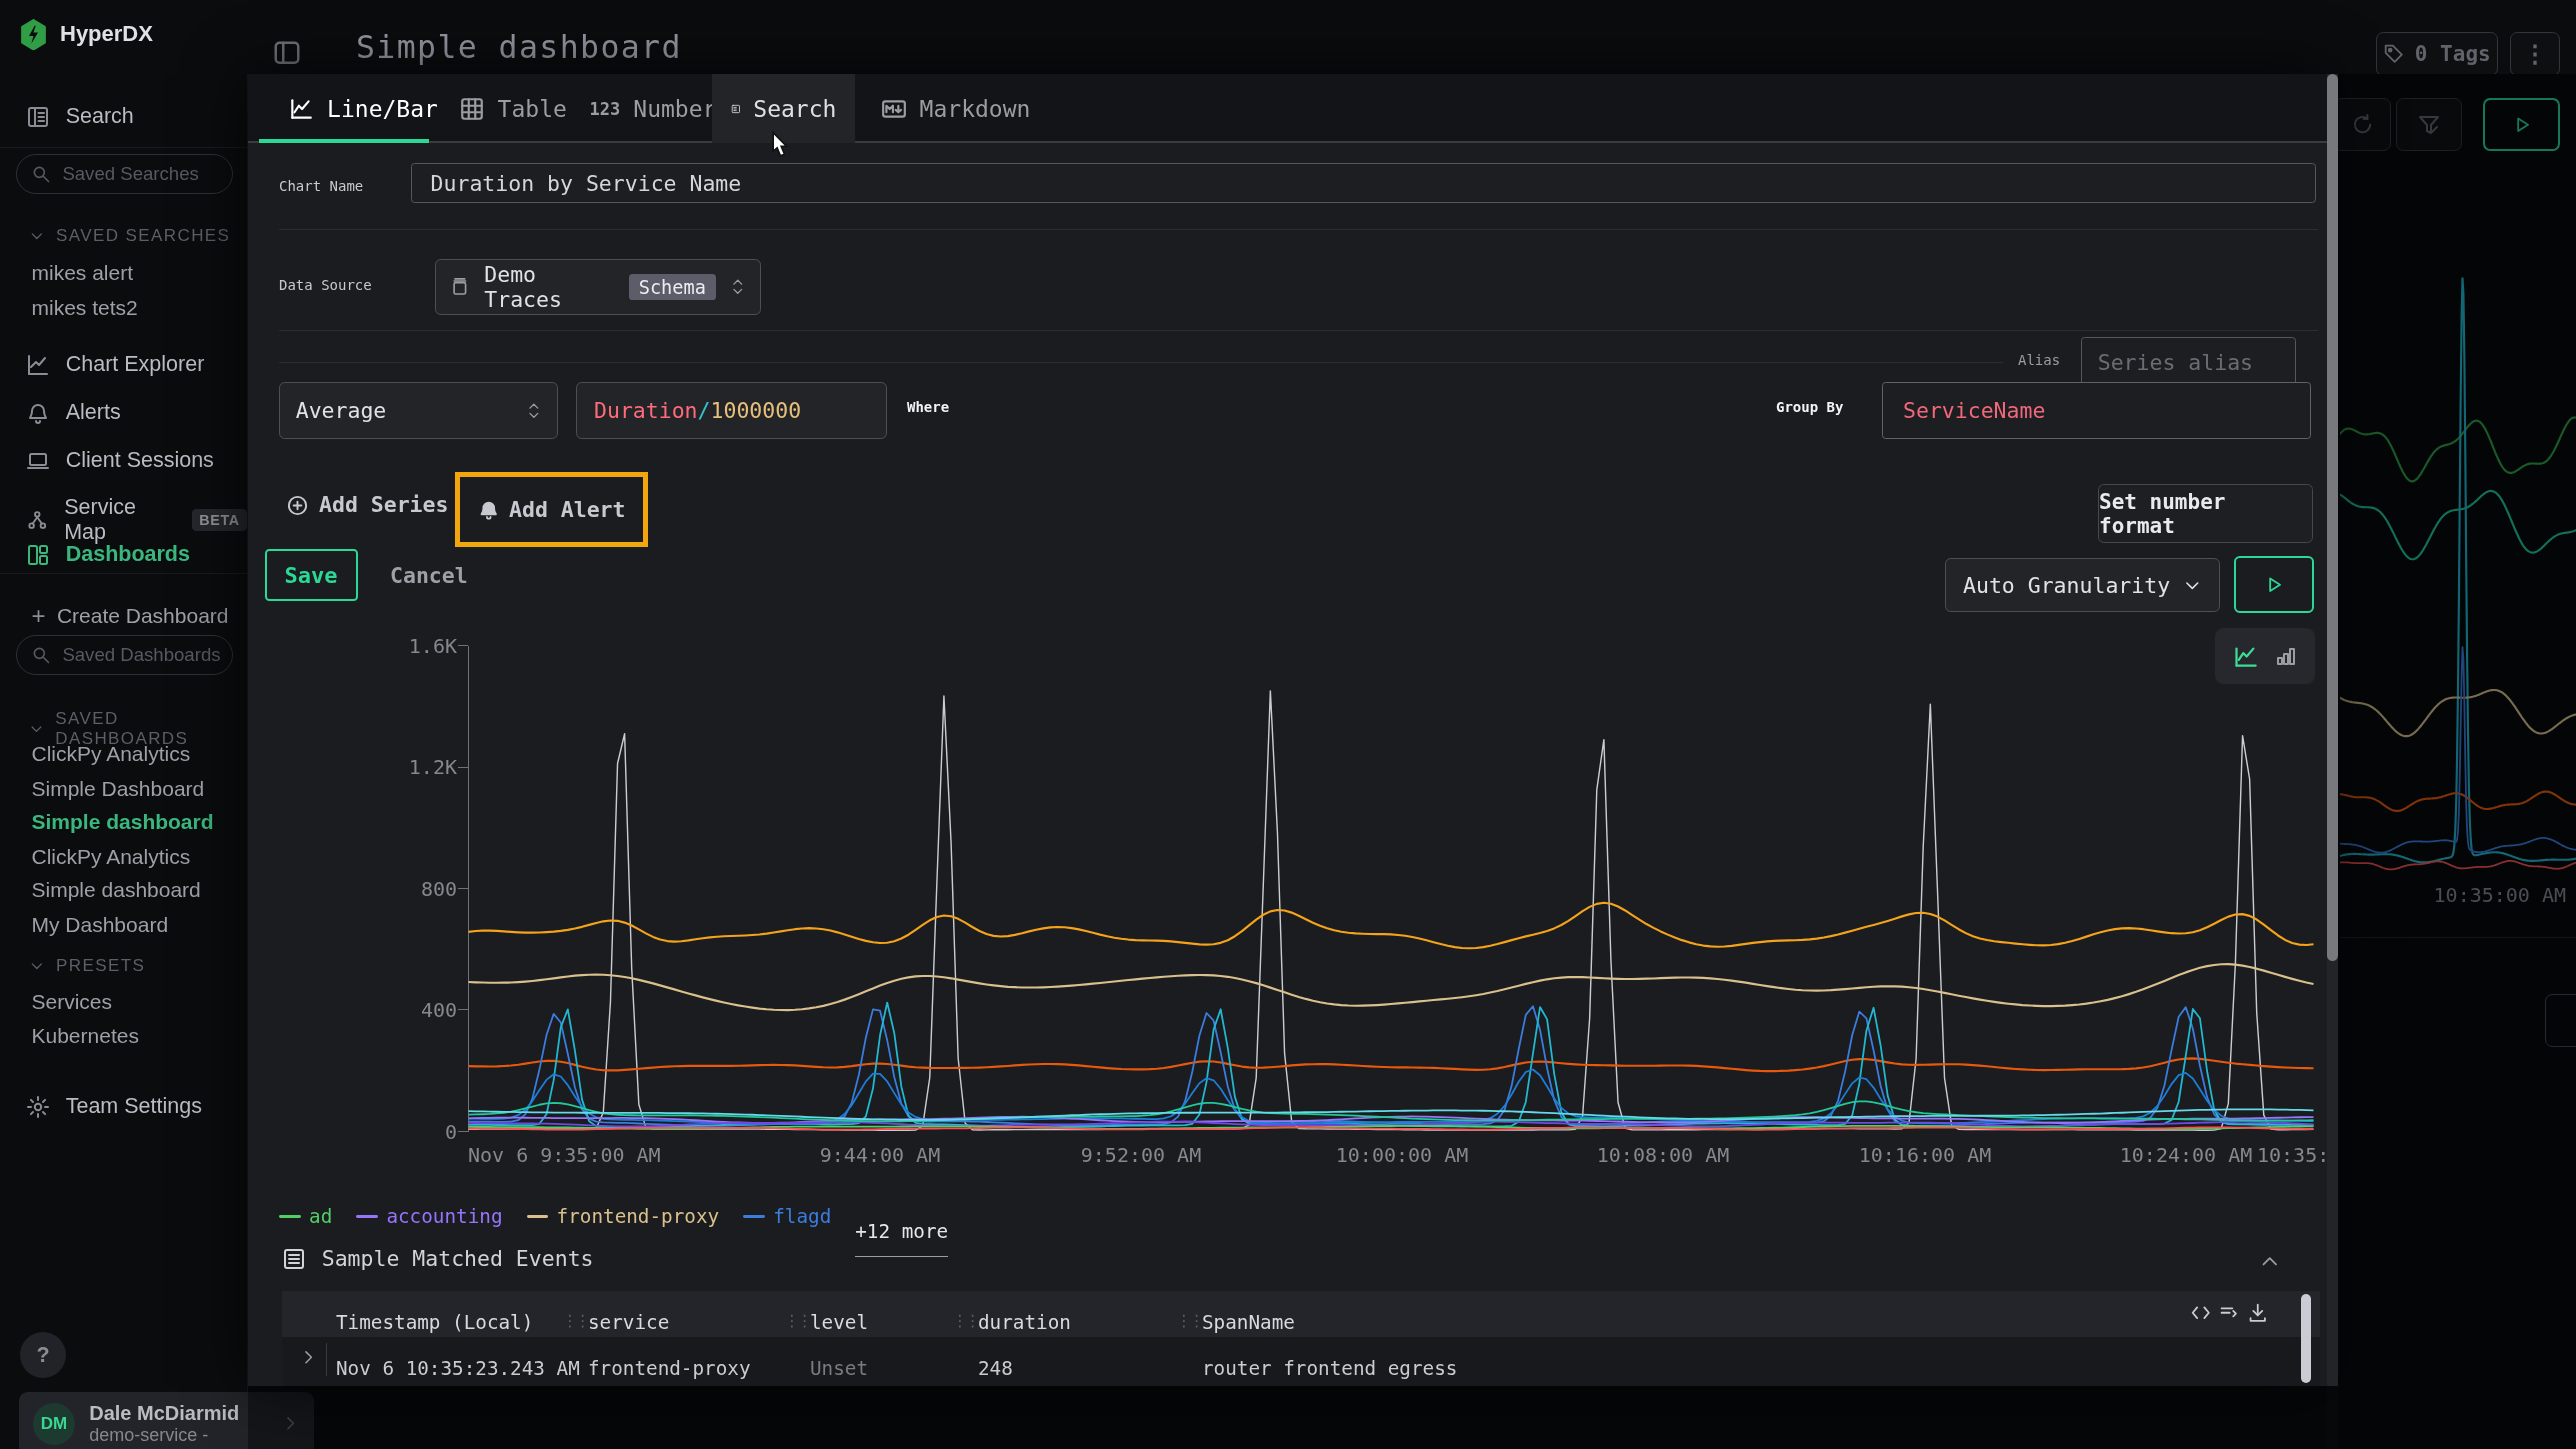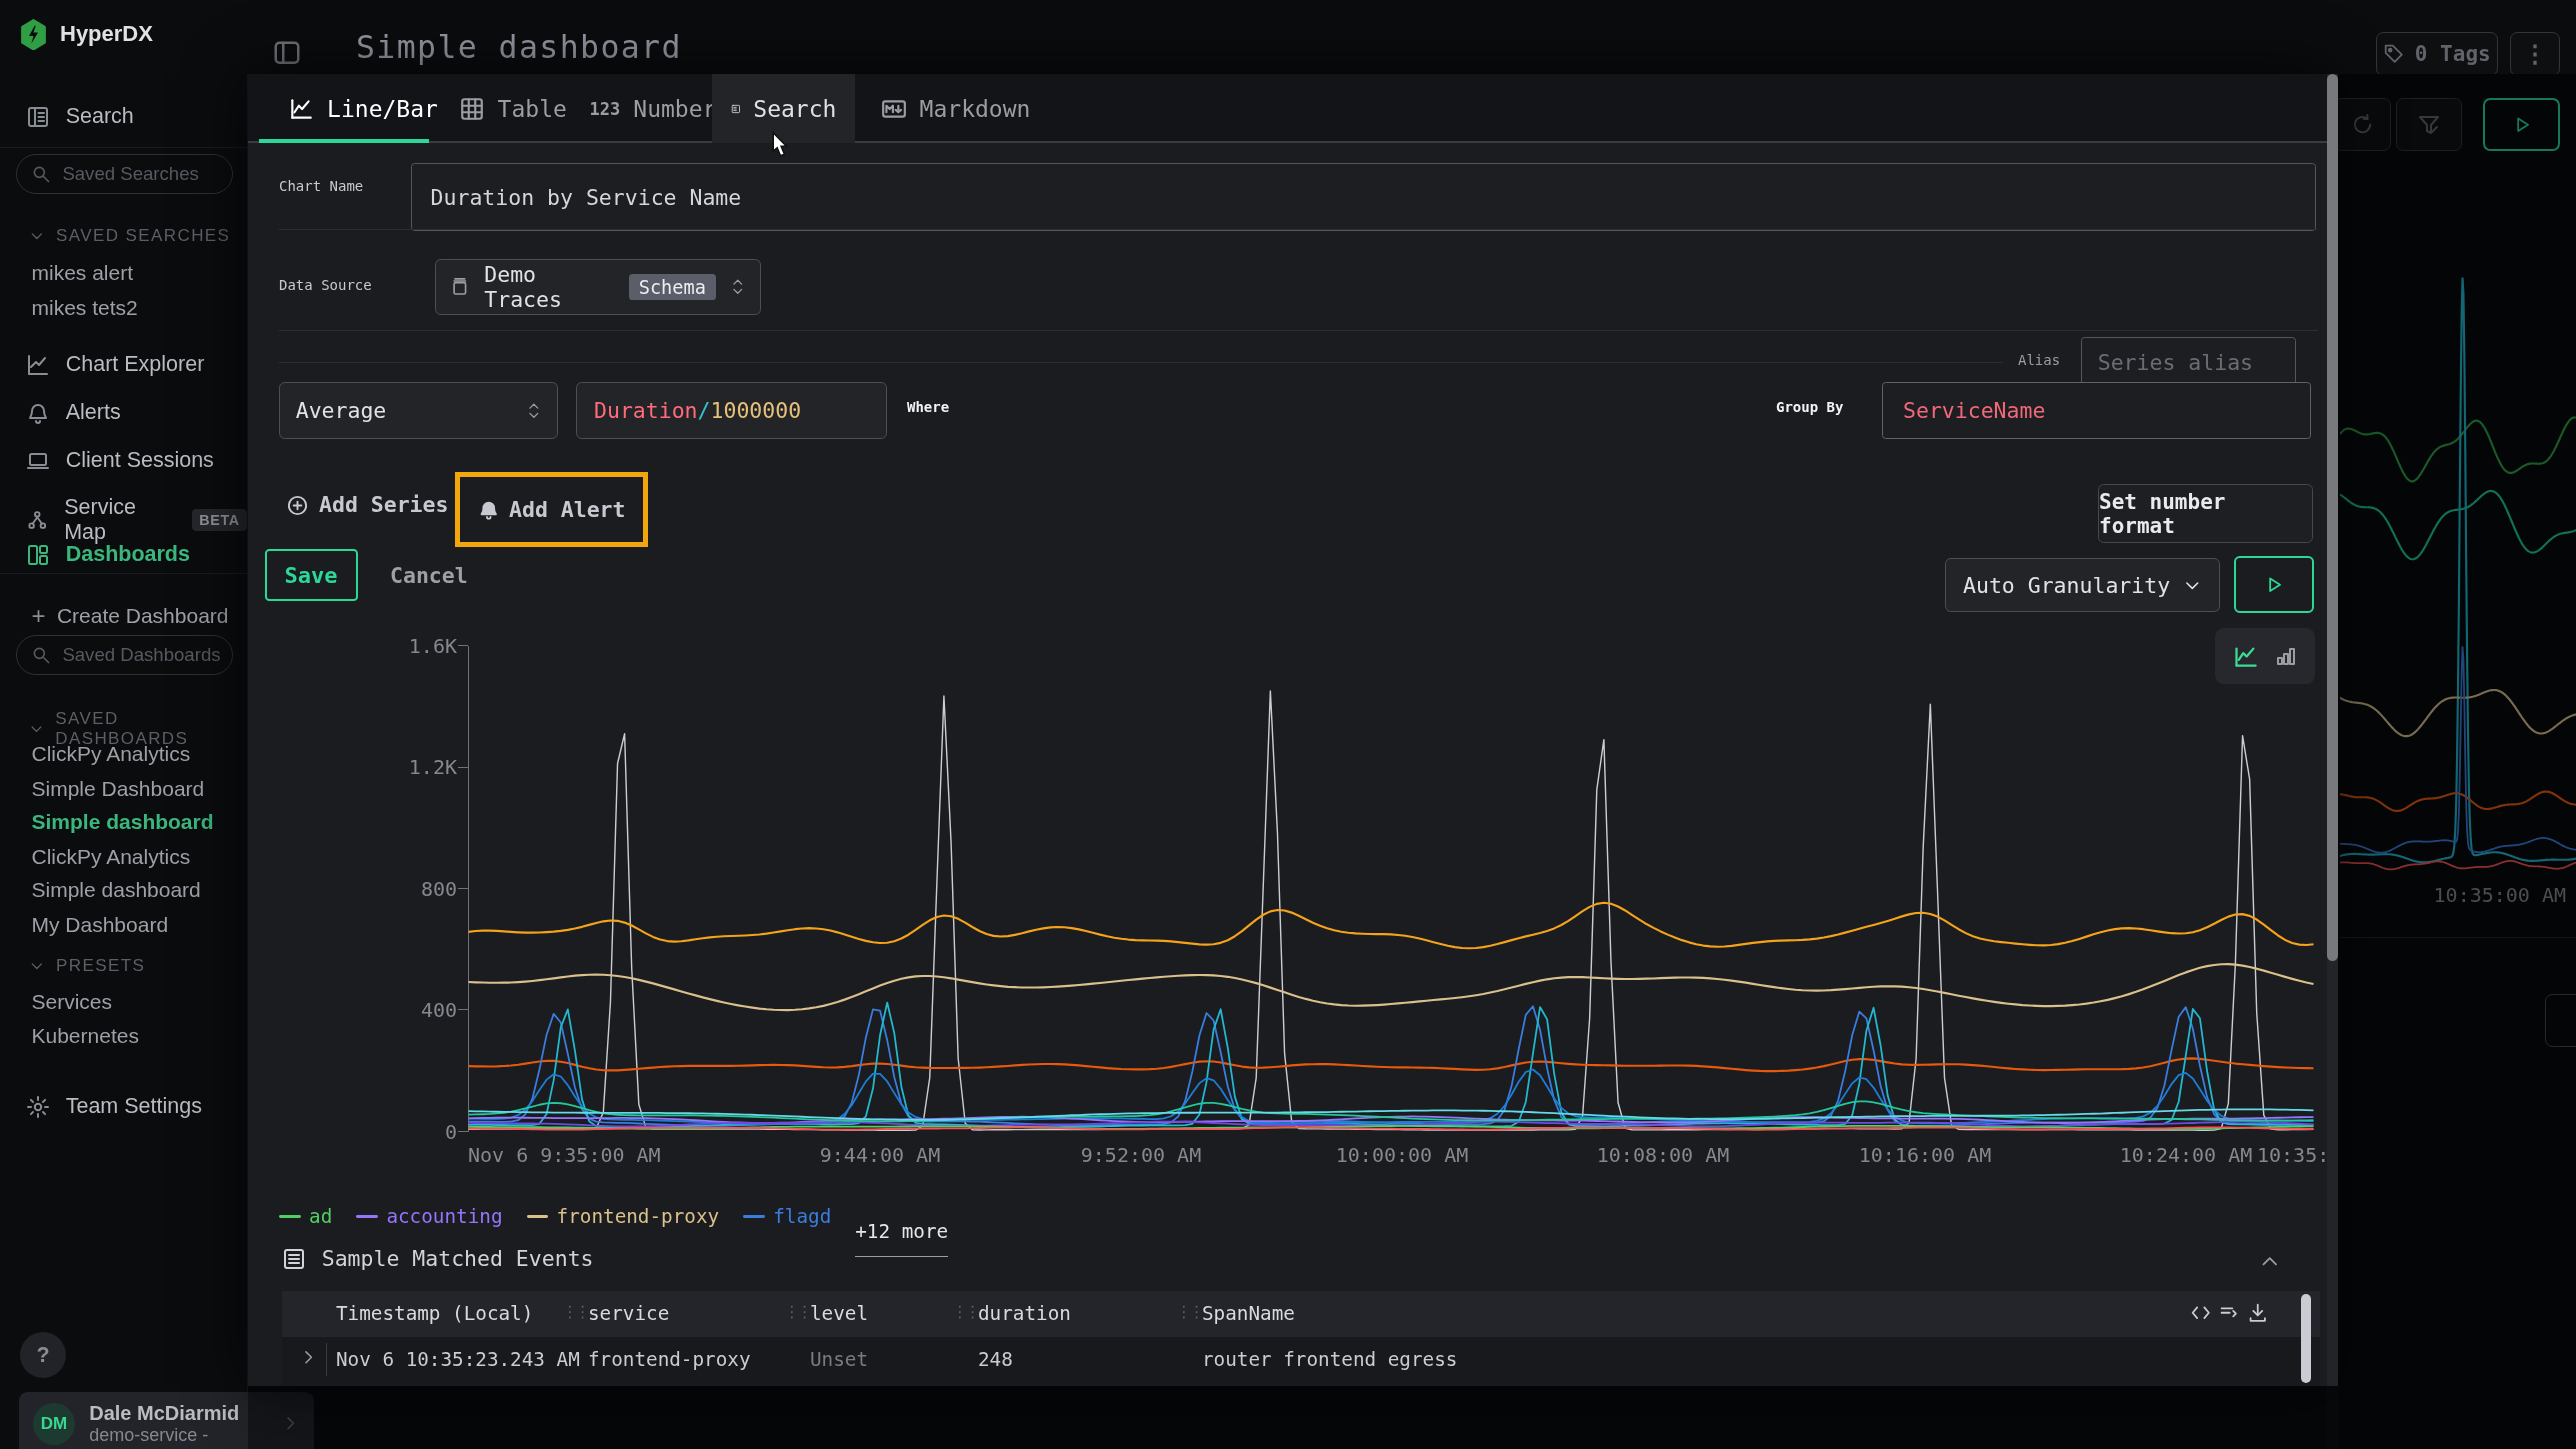--- a/index.html
+++ b/index.html
@@ -68,21 +68,21 @@
                  transform:translateY(-50%); }
   .ytick-mark { position:absolute; width:10px; height:1.4px; background:#6f7277; }
   .yaxis { position:absolute; width:1.4px; background:#6f7277; }
   .xtick { position:absolute; font-size:20px; color:#85888f; transform:translateX(-50%); white-space:nowrap; }
   .legend { position:absolute; display:flex; gap:24px; font-size:19.3px; align-items:center; }
   .leg-item { display:flex; gap:8.6px; align-items:center; }
   .leg-dash { width:21.5px; height:2.9px; border-radius:1.4px; }
 
   
   .tbl-header { background:#24252a; color:#d8dade; font-size:19.3px; }
-  .tbl-cell { position:absolute; white-space:nowrap; font-size:19.3px; }
+  .tbl-cell { position:absolute; white-space:nowrap; font-size:19.3px;margin-top:9px; }
   .drag-dots { color:#5c5f66; font-size:15.7px; letter-spacing:-2.9px; }
 
   
   .bgstrip { left:2340px; top:74px; width:236px; height:1375px; background:#060708; }
   .overlay { background:rgba(3,4,6,0.45); pointer-events:none; }
   .scrollbar-track { left:2327px; top:74px; width:11.4px; height:1312px; background:#232427; }
   .scrollbar-thumb { left:2327px; top:74px; width:11.4px; height:887px; background:#77797d; border-radius:5.7px; }
 
   .user-card { left:18.6px; top:1392px; width:295px; height:63px; background:#232429; border-radius:8.6px;
                display:flex; align-items:center; gap:14.3px; padding:0 14.3px; }
@@ -323,21 +323,21 @@
         <span>Markdown</span>
       </div>
       <div class="tab-underline" style="left:10.7px; width:170px;"></div>
     </div>
 
     <svg class="abs" style="left:514px; top:56px; z-index:60;" width="33" height="37" viewBox="0 0 24 28">
       <path d="M8 2 v14 l3-2.5 2.5 6 3-1.2 -2.5-6 H18 Z" fill="#ffffff" stroke="#111" stroke-width="1.2"></path>
     </svg>
 
     <span class="abs form-label" style="left:31px; top:104px;">Chart Name</span>
-    <div class="abs inp" style="left:163px; top:89px; width:1905px; height:68px; padding-left:18.6px;">
+    <div class="abs inp" style="left:163px; top:89px; width:1905px; height:40px; padding-left:18.6px;">
       <span>Duration by Service Name</span>
     </div>
     <div class="abs divider" style="left:31px; top:155px; width:2039px;"></div>
 
     <span class="abs form-label" style="left:31px; top:203px;">Data Source</span>
     <div class="abs sel" style="left:187px; top:185px; width:326px; height:56px; padding:0 14.3px; gap:14.3px;">
       <svg class="ic" width="21.5" height="23" viewBox="0 0 24 24" style="color:#9a9da3;">
           <rect x="5" y="6" width="14" height="14" rx="2"></rect>
           <line x1="5" y1="4" x2="19" y2="4"></line>
           <line x1="6" y1="1.5" x2="18" y2="1.5"></line>

